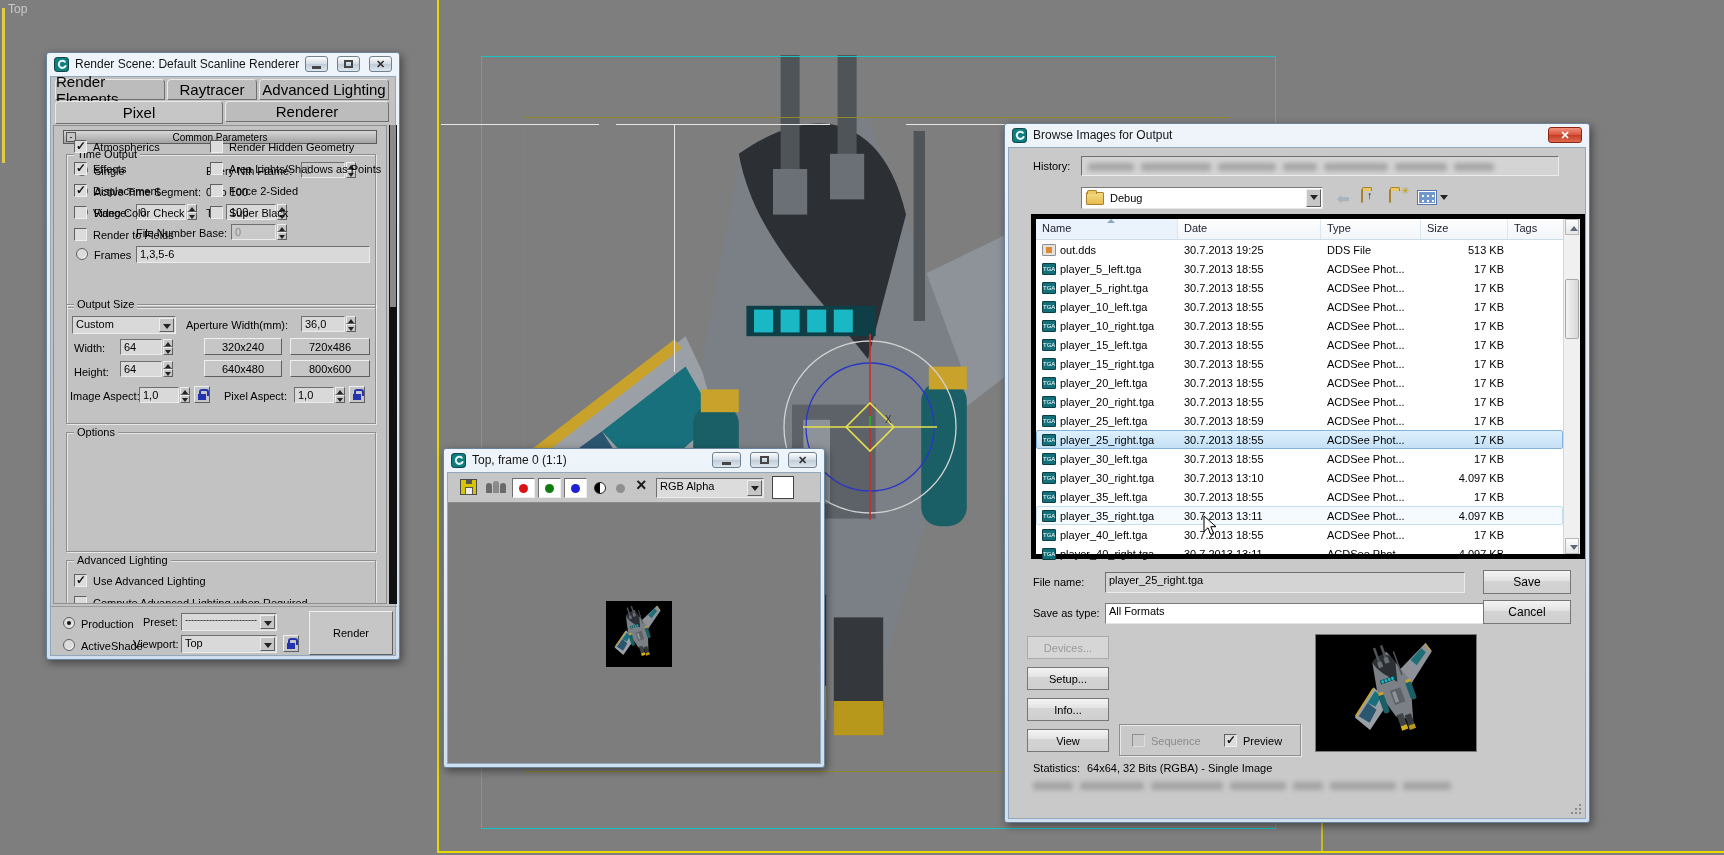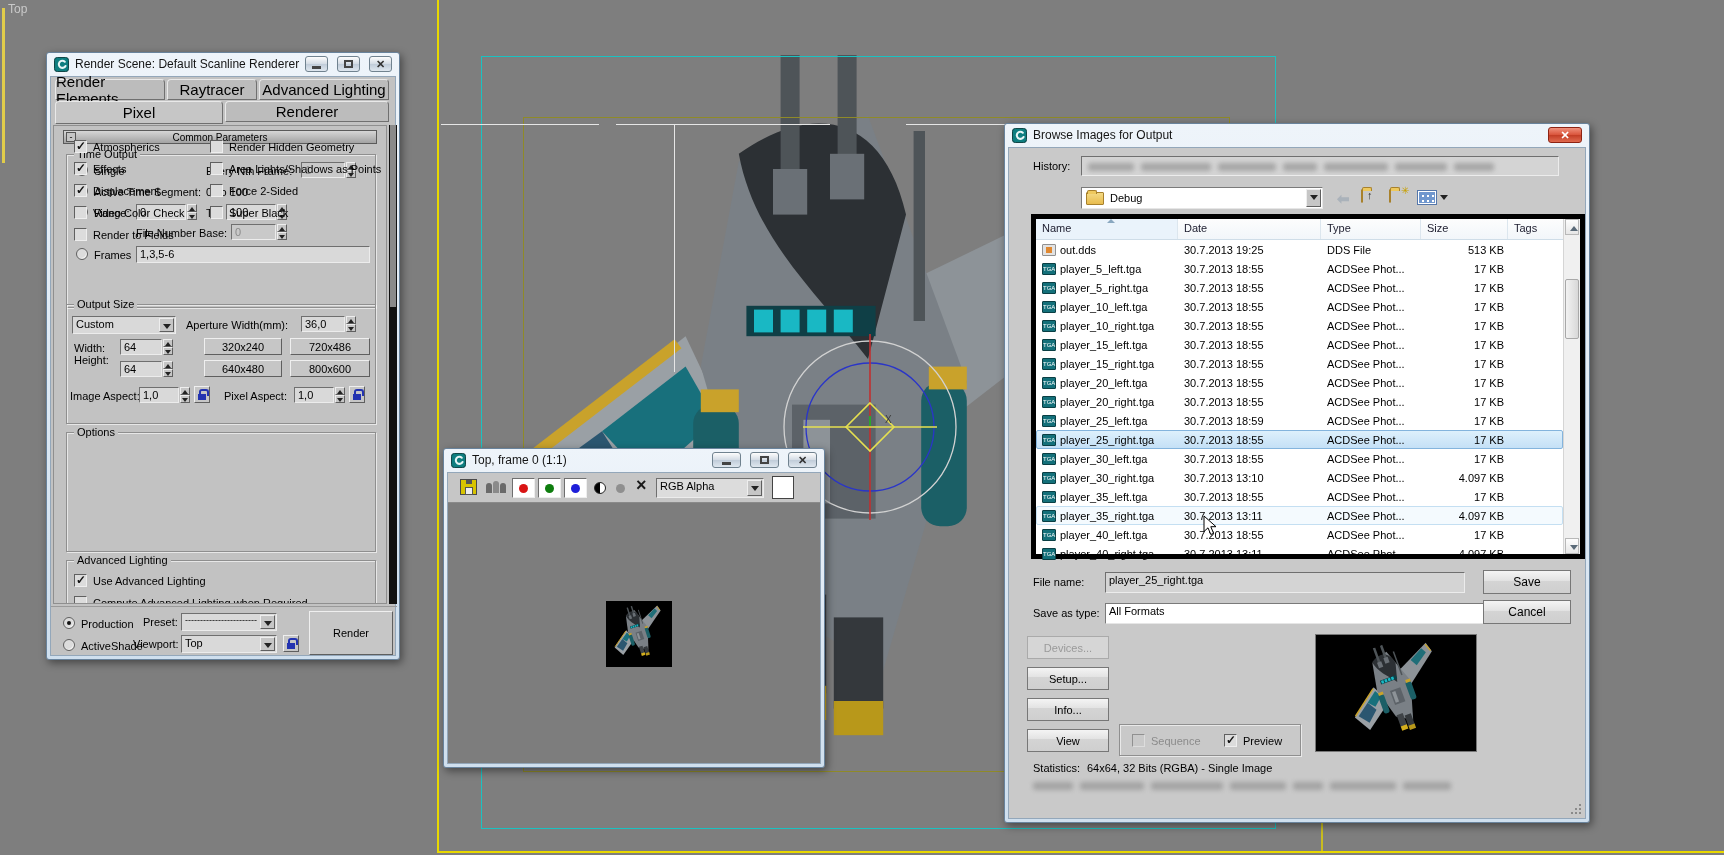--- a/index.html
+++ b/index.html
@@ -256,21 +256,21 @@
           <div class="dn"></div>
         </div>
       <span class="lbl" style="left:20px; top:216px;">Width:</span>
       <div class="field" style="left:66px; top:213px; width:42px; height:16px;">64</div>
       <div class="spin" style="left:109px; top:213px; height:16px;">
           <div class="up"></div>
           <div class="dn"></div>
         </div>
       <div class="btn3d" style="left:150px; top:212px; width:78px; height:17px;">320x240</div>
       <div class="btn3d" style="left:236px; top:212px; width:80px; height:17px;">720x486</div>
-      <span class="lbl" style="left:20px; top:228px;">Height:</span>
+      <span class="lbl" style="left:20px; top:240px;">Height:</span>
       <div class="field" style="left:66px; top:235px; width:42px; height:16px;">64</div>
       <div class="spin" style="left:109px; top:235px; height:16px;">
           <div class="up"></div>
           <div class="dn"></div>
         </div>
       <div class="btn3d" style="left:150px; top:234px; width:78px; height:17px;">640x480</div>
       <div class="btn3d" style="left:236px; top:234px; width:80px; height:17px;">800x600</div>
       <span class="lbl" style="left:16px; top:264px;">Image Aspect:</span>
       <div class="field" style="left:85px; top:261px; width:40px; height:16px;">1,0</div>
       <div class="spin" style="left:126px; top:261px; height:16px;">

